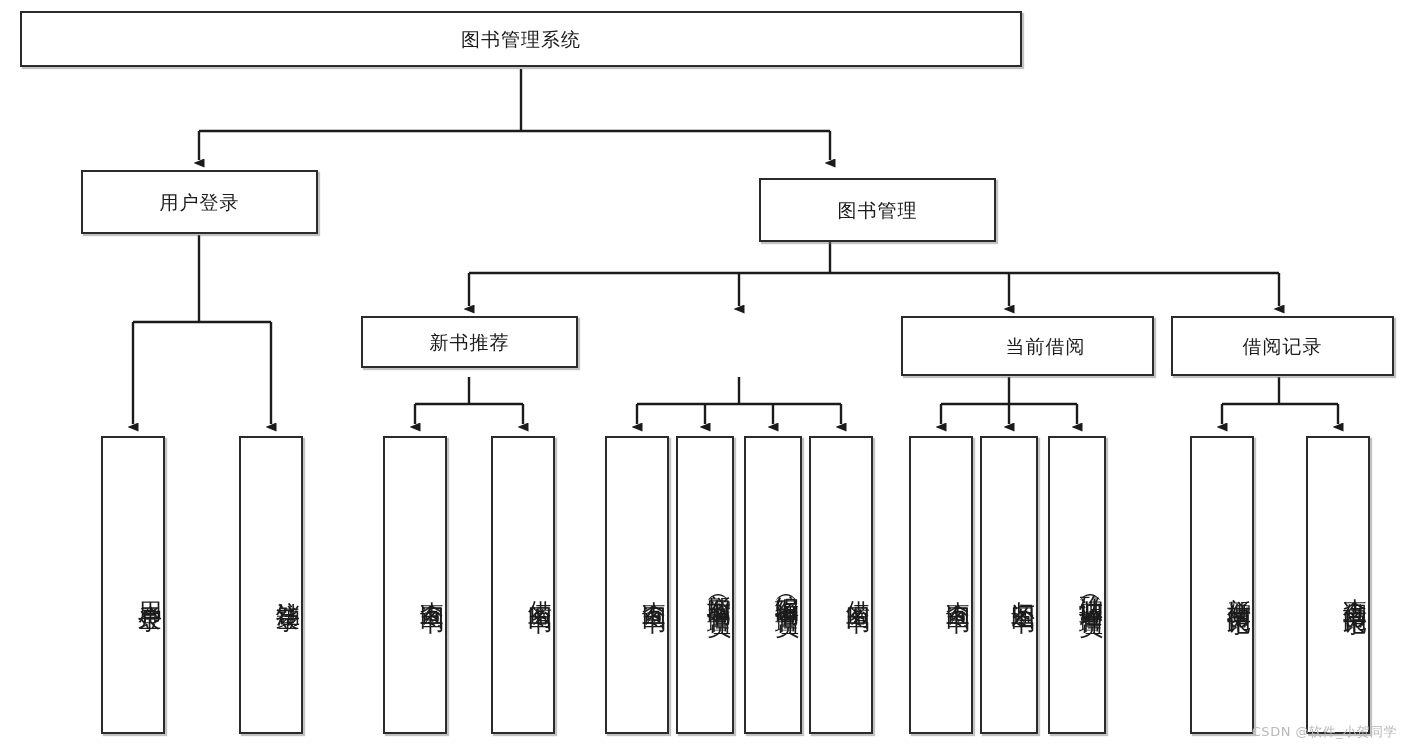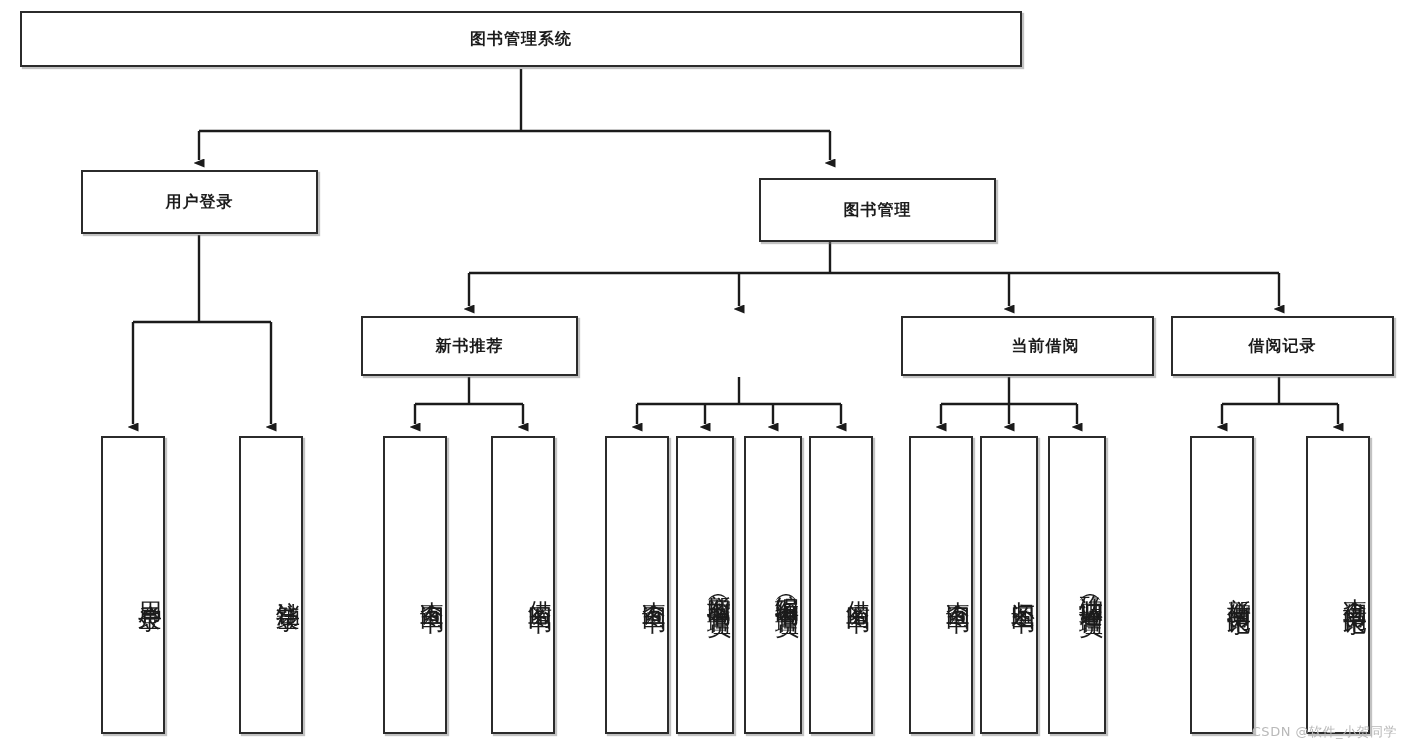--- a/index.html
+++ b/index.html
@@ -28,24 +28,23 @@
     box-sizing: border-box;
     background: #ffffff;
     border: 2px solid #2b2b2b;
     box-shadow: 2px 2px 1px rgba(120,120,120,0.45);
     display: flex;
     align-items: center;
     justify-content: center;
     color: #1b1b1b;
   }
   .node.h-text {
-    font-size: 16px;
+    font-size: 19px;
     letter-spacing: 1px;
     line-height: 1.2;
-    font-weight: bold;
   }
   .node.v-text {
     writing-mode: vertical-rl;
     text-orientation: upright;
     font-size: 24px;
     letter-spacing: 3px;
     line-height: 1.1;
     padding-top: 6px;
     align-items: flex-start;
     justify-content: center;
@@ -124,21 +123,21 @@
     <span>图书管理系统</span>
   </div>
 
   <div class="node h-text" style="left:81px; top:170px; width:237px; height:64px;">
     <span>用户登录</span>
   </div>
   <div class="node h-text" style="left:711px; top:178px; width:237px; height:64px;margin-left:48px;">
     <span>图书管理</span>
   </div>
 
-  <div class="node h-text" style="left:361px; top:316px; width:217px; height:60px;">
+  <div class="node h-text" style="left:361px; top:316px; width:217px; height:52px;">
     <span>新书推荐</span>
   </div>
   <div class="node h-text" style="left:901px; top:316px; width:253px; height:60px;padding-left:36px;">
     <span>当前借阅</span>
   </div>
   <div class="node h-text" style="left:1171px; top:316px; width:223px; height:60px;">
     <span>借阅记录</span>
   </div>
 
   <div class="node v-text" style="left:101px; top:436px; width:64px; height:298px;">

